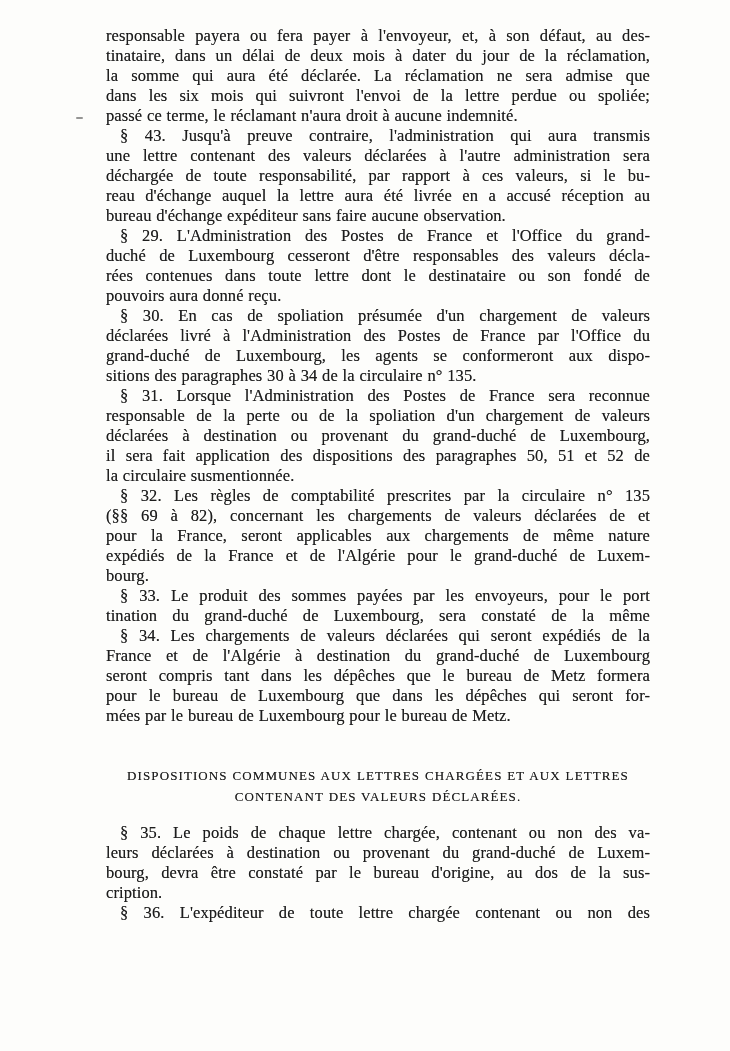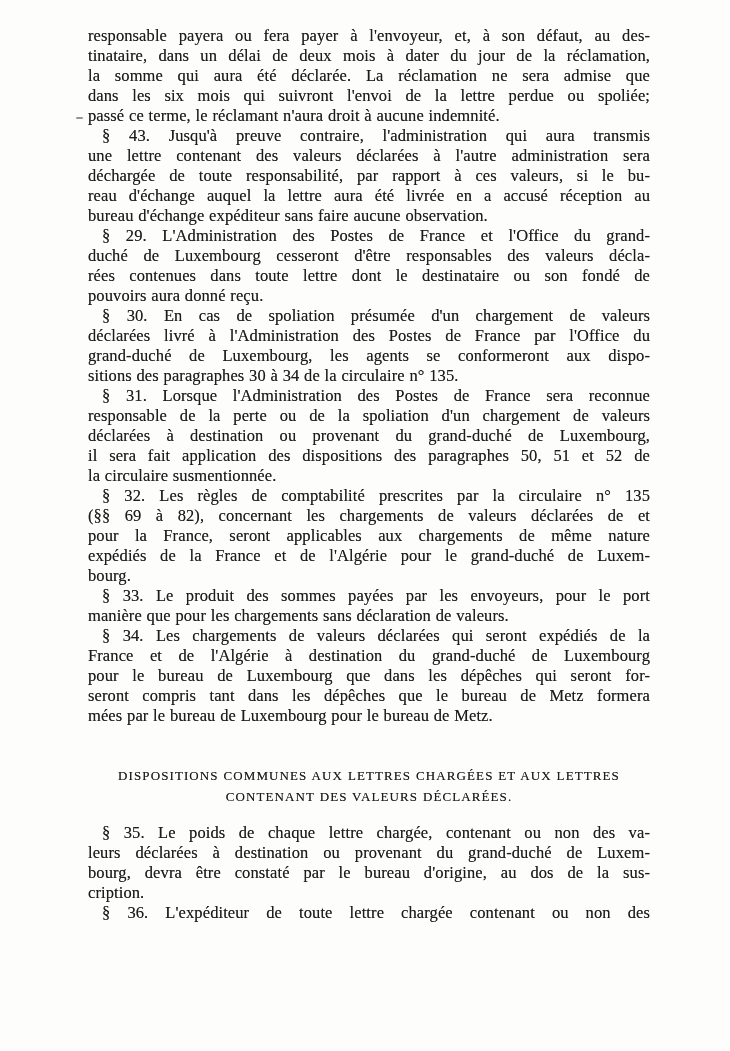--- a/index.html
+++ b/index.html
@@ -25,20 +25,21 @@
   }
   .para { margin: 0; }
   .line {
     font-size: 16.5px;
     line-height: 20px;
     min-height: 20px;
     text-align: justify;
     text-align-last: justify;
     word-spacing: 0.5px;
     letter-spacing: 0.1px;
+    margin-left: 18px;
   }
   .line.endline {
     text-align: center;
     text-align-last: left;
   }
   .line.indent { text-indent: 14px; }
   .heading { margin: 40px 0 16px 0; }
   .line.hline {
     font-size: 13px;
     line-height: 20.5px;
@@ -98,27 +99,27 @@
       </div>
       <div class="para">
         <div class="line indent">§ 32. Les règles de comptabilité prescrites par la circulaire n° 135</div>
         <div class="line">(§§ 69 à 82), concernant les chargements de valeurs déclarées de et</div>
         <div class="line">pour la France, seront applicables aux chargements de même nature</div>
         <div class="line">expédiés de la France et de l'Algérie pour le grand-duché de Luxem-</div>
         <div class="line endline">bourg.</div>
       </div>
       <div class="para">
         <div class="line indent">§ 33. Le produit des sommes payées par les envoyeurs, pour le port</div>
-        <div class="line endline">manière que pour les chargements sans déclaration de valeurs.</div>
+        <div class="line">tination du grand-duché de Luxembourg, sera constaté de la même</div>
       </div>
       <div class="para">
         <div class="line indent">§ 34. Les chargements de valeurs déclarées qui seront expédiés de la</div>
         <div class="line">France et de l'Algérie à destination du grand-duché de Luxembourg</div>
+        <div class="line">seront compris tant dans les dépêches que le bureau de Metz formera</div>
         <div class="line">pour le bureau de Luxembourg que dans les dépêches qui seront for-</div>
-        <div class="line">seront compris tant dans les dépêches que le bureau de Metz formera</div>
         <div class="line endline">mées par le bureau de Luxembourg pour le bureau de Metz.</div>
       </div>
       <div class="heading">
         <div class="line hline">DISPOSITIONS COMMUNES AUX LETTRES CHARGÉES ET AUX LETTRES</div>
         <div class="line hline">CONTENANT DES VALEURS DÉCLARÉES.</div>
       </div>
       <div class="para">
         <div class="line indent">§ 35. Le poids de chaque lettre chargée, contenant ou non des va-</div>
         <div class="line">leurs déclarées à destination ou provenant du grand-duché de Luxem-</div>
         <div class="line">bourg, devra être constaté par le bureau d'origine, au dos de la sus-</div>

